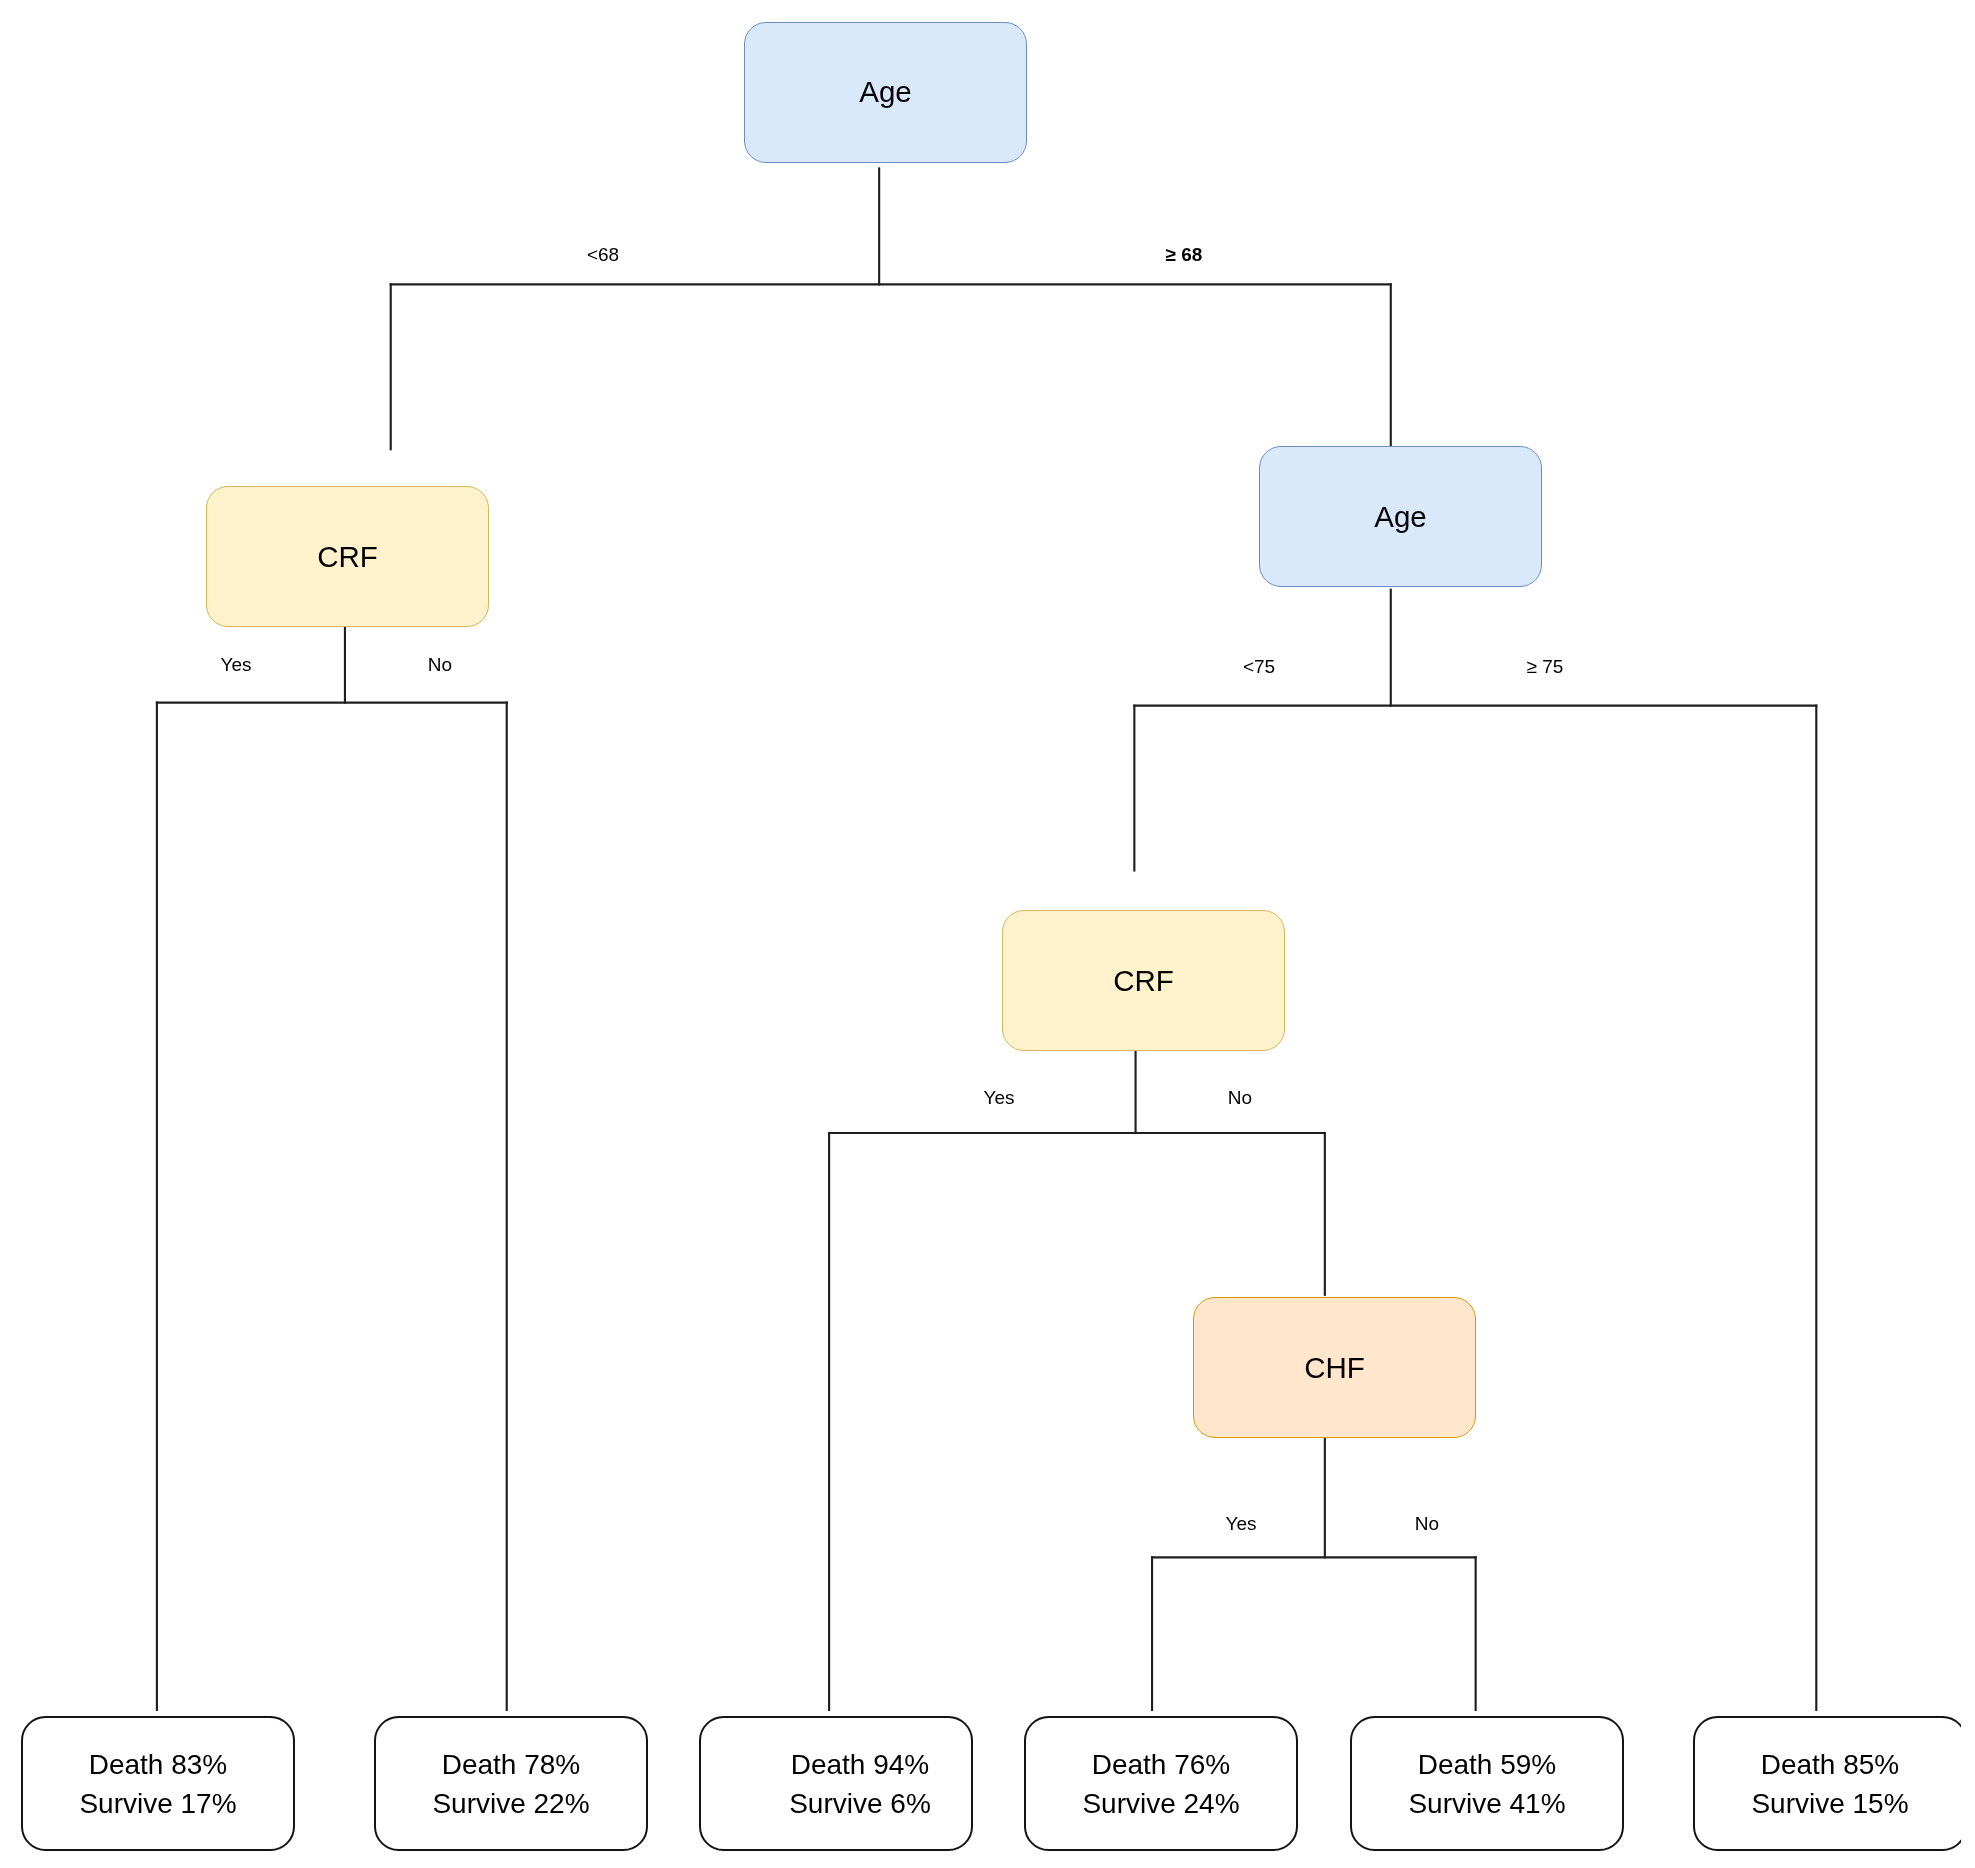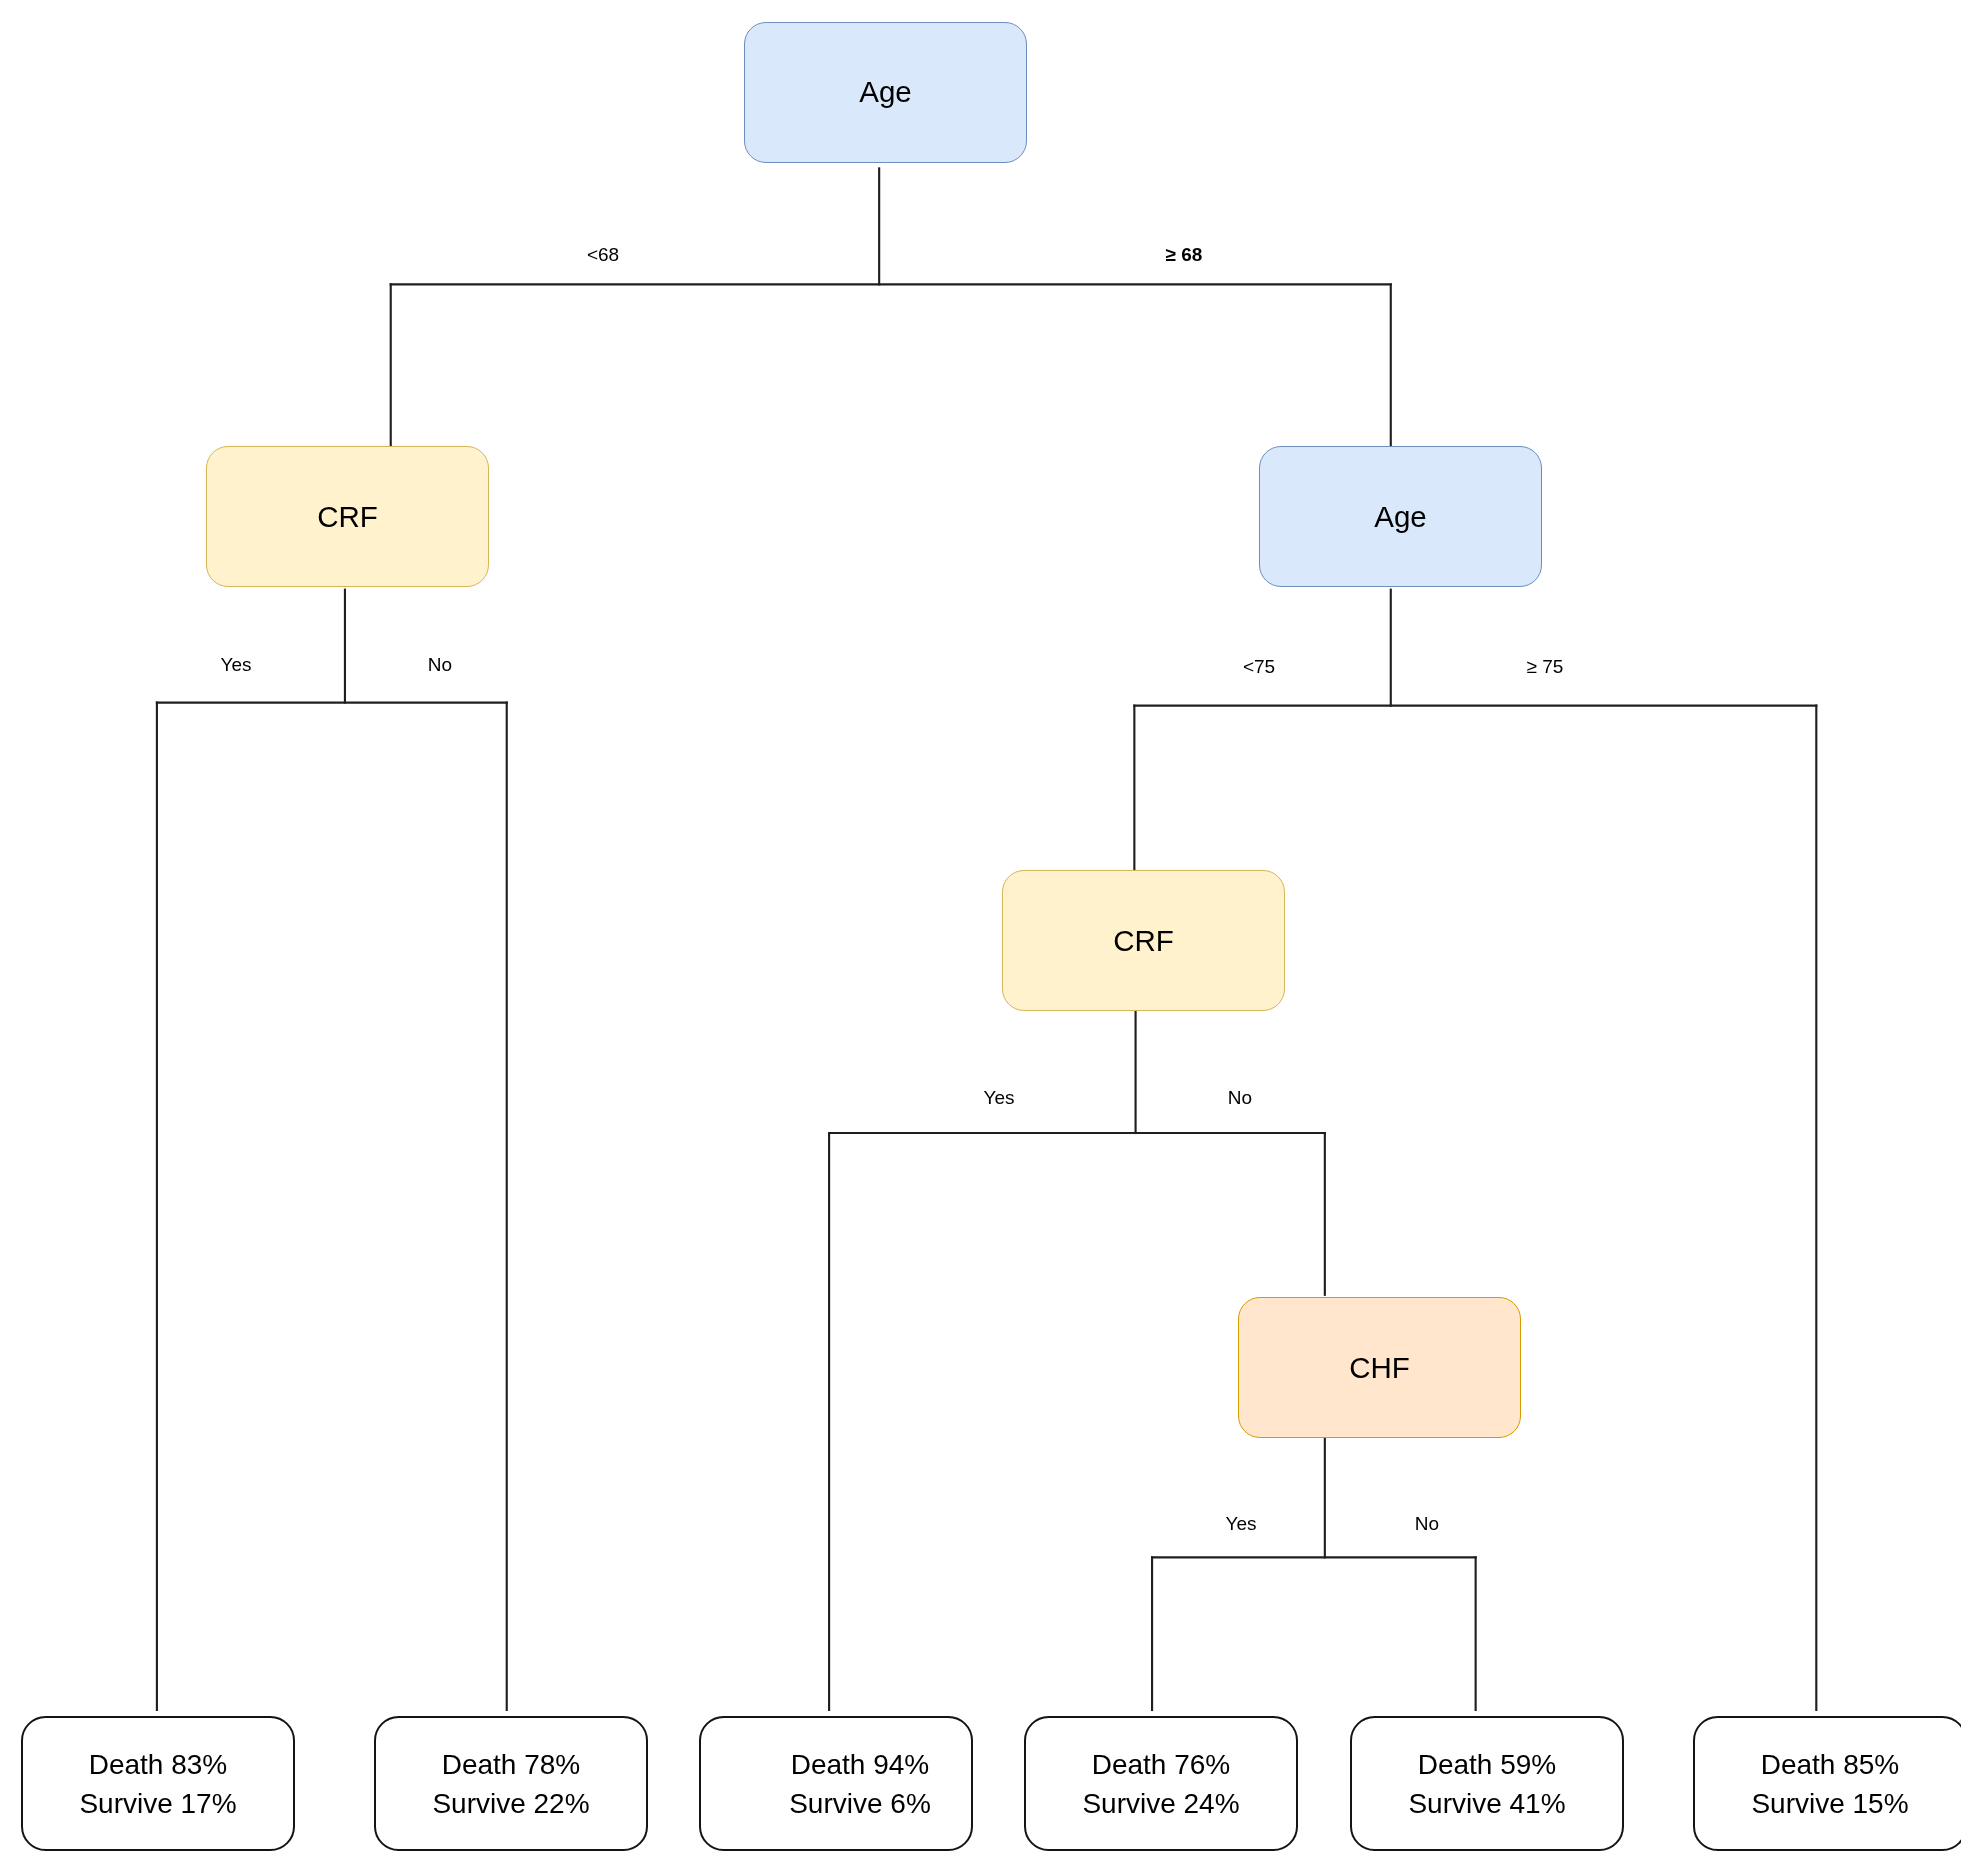--- a/index.html
+++ b/index.html
@@ -21,22 +21,22 @@
     border-radius: 22px;
     border: 1.8px solid #888;
     box-sizing: border-box;
     display: flex;
     align-items: center;
     justify-content: center;
     font-size: 29.5px;
     color: var(--text, #000);
   }
   .node.age { background: var(--age-fill, #dae8fc); border-color: var(--age-border, #6c8ebf); }
-  .node.crf { background: var(--crf-fill, #fff2cc); border-color: var(--crf-border, #d6b656); }
-  .node.chf { background: var(--chf-fill, #ffe6cc); border-color: var(--chf-border, #d79b00); margin-left: 45px; }
+  .node.crf { background: var(--crf-fill, #fff2cc); border-color: var(--crf-border, #d6b656); margin-top: 40px; }
+  .node.chf { background: var(--chf-fill, #ffe6cc); border-color: var(--chf-border, #d79b00); }
 
   .leaf {
     position: absolute;
     top: 1716px;
     width: 274px;
     height: 135px;
     border-radius: 24.6px;
     border: 2.5px solid var(--leaf-border, #141414);
     box-sizing: border-box;
     background: var(--leaf-fill, #ffffff);

